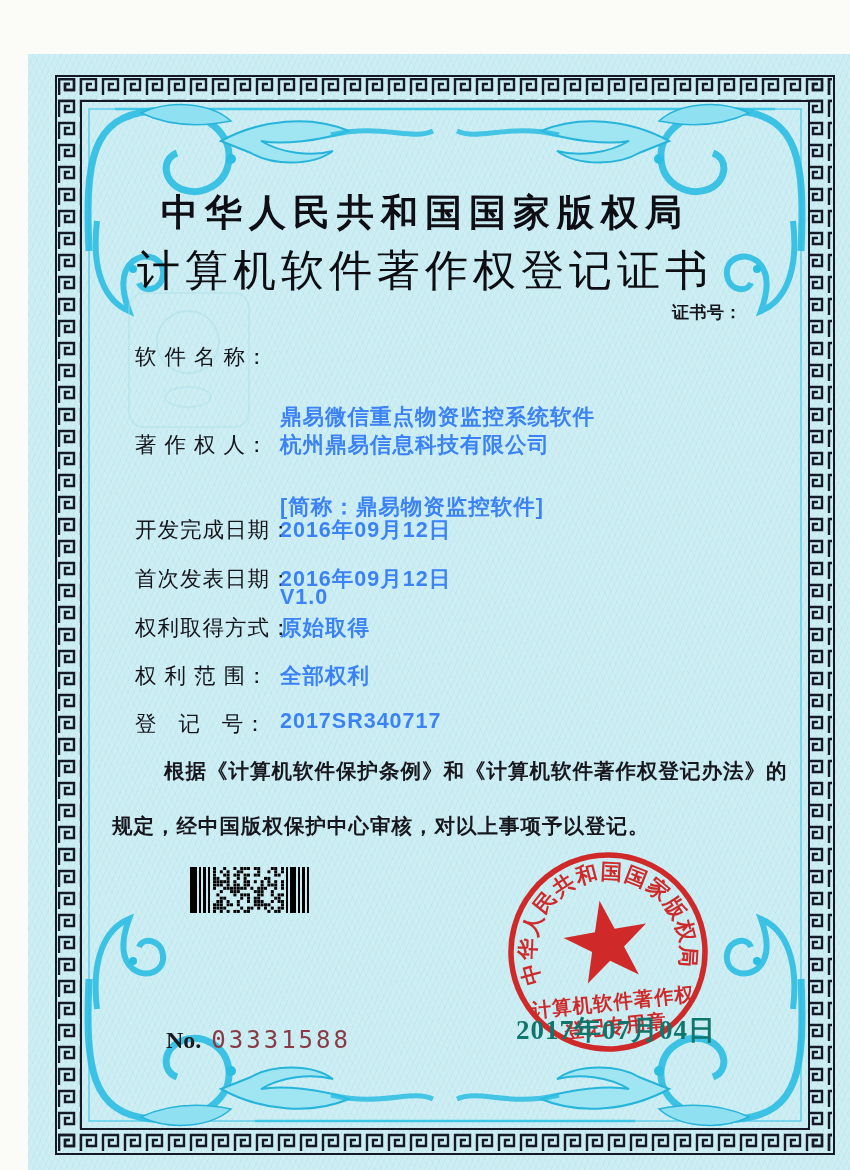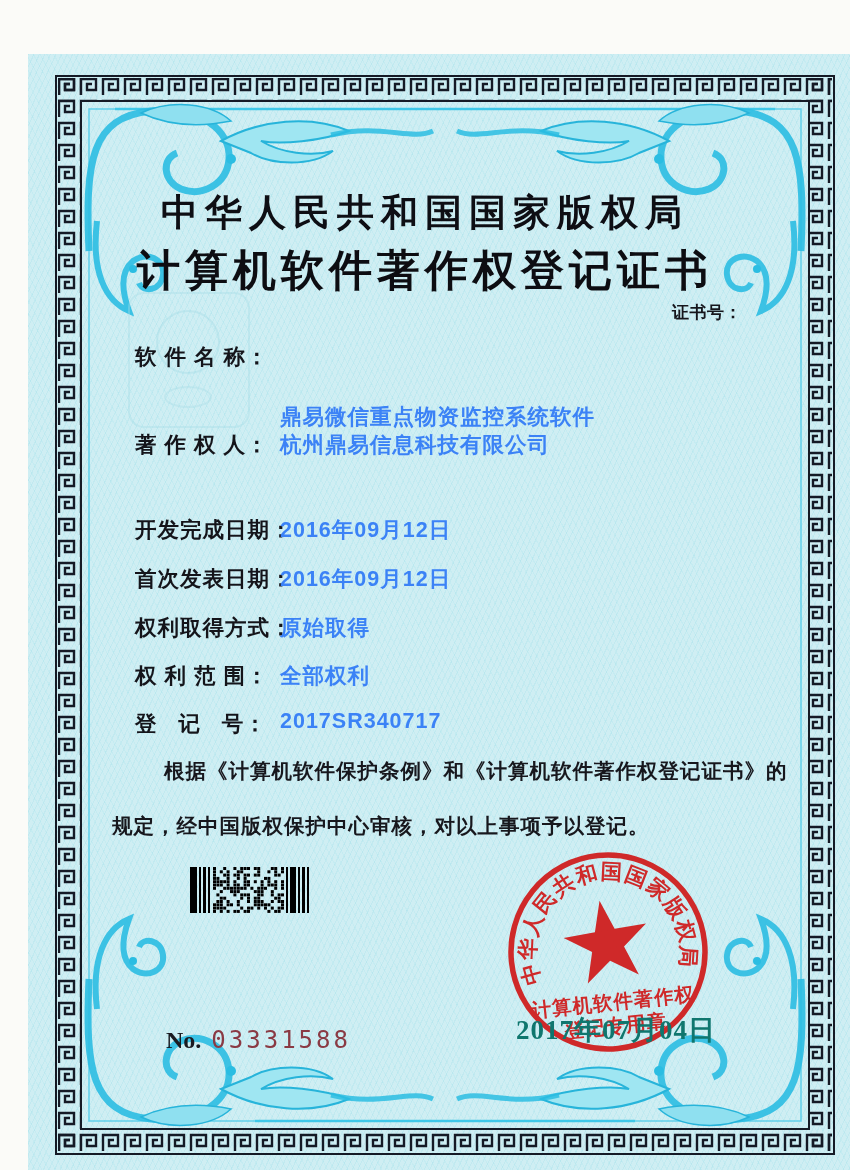--- a/index.html
+++ b/index.html
@@ -29,28 +29,28 @@
     border:2px solid rgba(165,220,230,0.5);
   }
   .title-authority{
     position:absolute;left:30px;top:188px;width:790px;text-align:center;
     font-family:"Liberation Serif","DejaVu Serif",serif;
     font-size:37px;font-weight:bold;color:#0e0e14;letter-spacing:7px;white-space:pre;
   }
   .title-cert{
     position:absolute;left:30px;top:242px;width:790px;text-align:center;
     font-family:"Liberation Serif","DejaVu Serif",serif;
-    font-size:43px;font-weight:bold;color:#0d0d12;letter-spacing:5px;white-space:pre;
+    font-size:43px;font-weight:normal;color:#0d0d12;letter-spacing:5px;white-space:pre;
   }
   .certno-line{
     position:absolute;top:301px;right:108px;display:flex;gap:0;
     font-size:17px;font-weight:bold;color:#16161c;letter-spacing:0.5px;white-space:pre;
   }
   .row-label{
-    position:absolute;left:135px;font-size:21.5px;font-weight:bold;color:#14141a;
+    position:absolute;left:135px;font-size:21.5px;font-weight:normal;color:#14141a;
     letter-spacing:1px;white-space:pre;
   }
   .row-value{
     position:absolute;left:280px;font-size:21.5px;font-weight:bold;color:#3b82f6;
     letter-spacing:1px;white-space:pre;
   }
   .name-lines{line-height:30px;}
   .statement-line{
     position:absolute;left:112px;width:660px;font-size:20.5px;font-weight:bold;
     color:#17171d;letter-spacing:1px;white-space:pre;
@@ -123,41 +123,43 @@
 <div class="title-authority">中华人民共和国国家版权局</div>
 <div class="title-cert">计算机软件著作权登记证书</div>
 
 <div class="certno-line">
   <span>证书号：</span>
 </div>
 
 <div class="row-label" style="top:342px">软 件 名 称：</div>
 <div class="row-value name-lines" style="top:342px">
   <div>鼎易微信重点物资监控系统软件</div>
+  <div>[简称：鼎易物资监控软件]</div>
+  <div>V1.0</div>
 </div>
 
 <div class="row-label" style="top:430px">著 作 权 人：</div>
 <div class="row-value" style="top:430px">杭州鼎易信息科技有限公司</div>
 
 <div class="row-label" style="top:515px">开发完成日期：</div>
 <div class="row-value" style="top:515px">2016年09月12日</div>
 
 <div class="row-label" style="top:564px">首次发表日期：</div>
 <div class="row-value" style="top:564px">2016年09月12日</div>
 
 <div class="row-label" style="top:613px">权利取得方式：</div>
 <div class="row-value" style="top:613px">原始取得</div>
 
 <div class="row-label" style="top:661px">权 利 范 围：</div>
 <div class="row-value" style="top:661px">全部权利</div>
 
 <div class="row-label" style="top:709px">登   记   号：</div>
 <div class="row-value" style="top:709px">2017SR340717</div>
 
-<div class="statement-line statement-1">根据《计算机软件保护条例》和《计算机软件著作权登记证书》的</div>
+<div class="statement-line statement-1">根据《计算机软件保护条例》和《计算机软件著作权登记办法》的</div>
 <div class="statement-line statement-2">规定，经中国版权保护中心审核，对以上事项予以登记。</div>
 
 <svg class="barcode" id="barcode-svg" viewBox="0 0 122 46" aria-hidden="true">
     <rect x="0" y="0" width="7" height="46" fill="#000"></rect>
     <rect x="9" y="0" width="2" height="46" fill="#000"></rect>
     <rect x="13" y="0" width="3" height="46" fill="#000"></rect>
     <rect x="18" y="0" width="2" height="46" fill="#000"></rect>
     <rect x="96" y="0" width="2" height="46" fill="#000"></rect>
     <rect x="100" y="0" width="6" height="46" fill="#000"></rect>
     <rect x="108" y="0" width="2" height="46" fill="#000"></rect>

